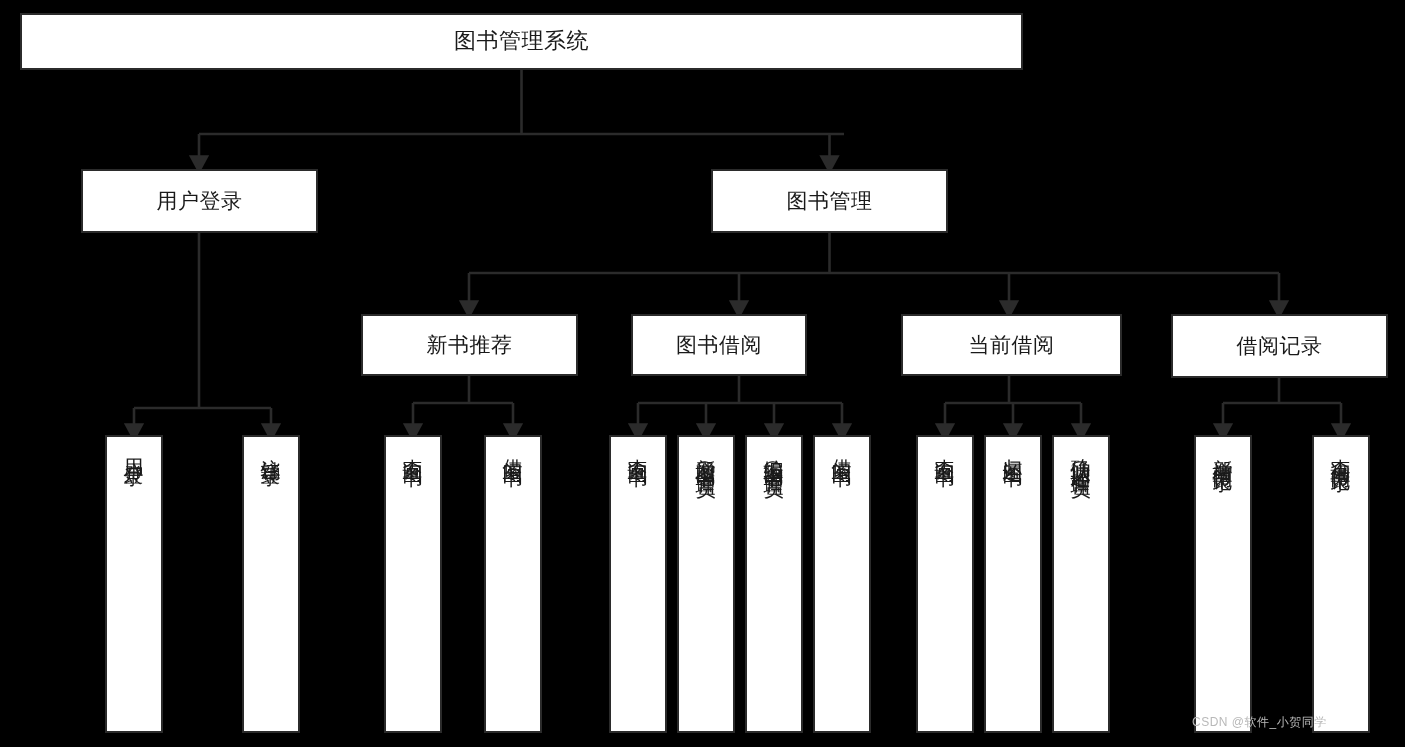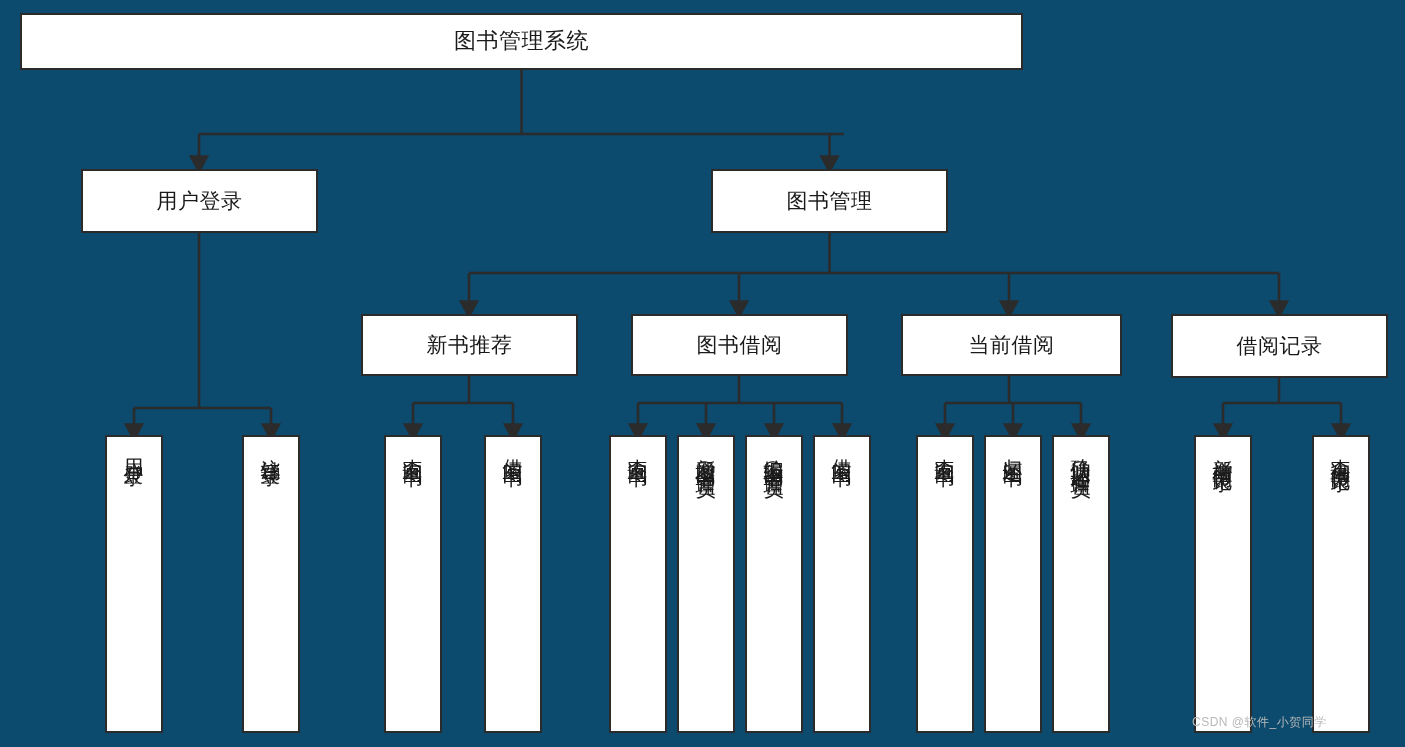--- a/index.html
+++ b/index.html
@@ -8,21 +8,21 @@
     padding: 0;
     background: #ffffff;
   }
   body {
     font-family: "Liberation Sans", "DejaVu Sans", sans-serif;
   }
   #diagram-root {
     position: relative;
     width: 1405px;
     height: 747px;
-    background: #0c4a6e;
+    background: #000000;
     overflow: hidden;
   }
   #edges-layer {
     position: absolute;
     left: 0;
     top: 0;
     width: 1405px;
     height: 747px;
     pointer-events: none;
   }
@@ -136,21 +136,21 @@
   <div class="node h" style="left:81px; top:169px; width:237px; height:64px;">
     <span class="node-label">用户登录</span>
   </div>
   <div class="node h" style="left:361px; top:314px; width:217px; height:62px;">
     <span class="node-label">新书推荐</span>
   </div>
 
   <div class="node h" style="left:711px; top:169px; width:237px; height:64px;">
     <span class="node-label">图书管理</span>
   </div>
-  <div class="node h" style="left:631px; top:314px; width:217px; height:62px;">
+  <div class="node h" style="left:631px; top:314px; width:176px; height:62px;">
     <span class="node-label">图书借阅</span>
   </div>
   <div class="node h" style="left:901px; top:314px; width:221px; height:62px;">
     <span class="node-label">当前借阅</span>
   </div>
   <div class="node h" style="left:1171px; top:314px; width:217px; height:64px;">
     <span class="node-label">借阅记录</span>
   </div>
 
   <div class="node v" style="left:105px; top:435px; width:58px; height:298px;">

